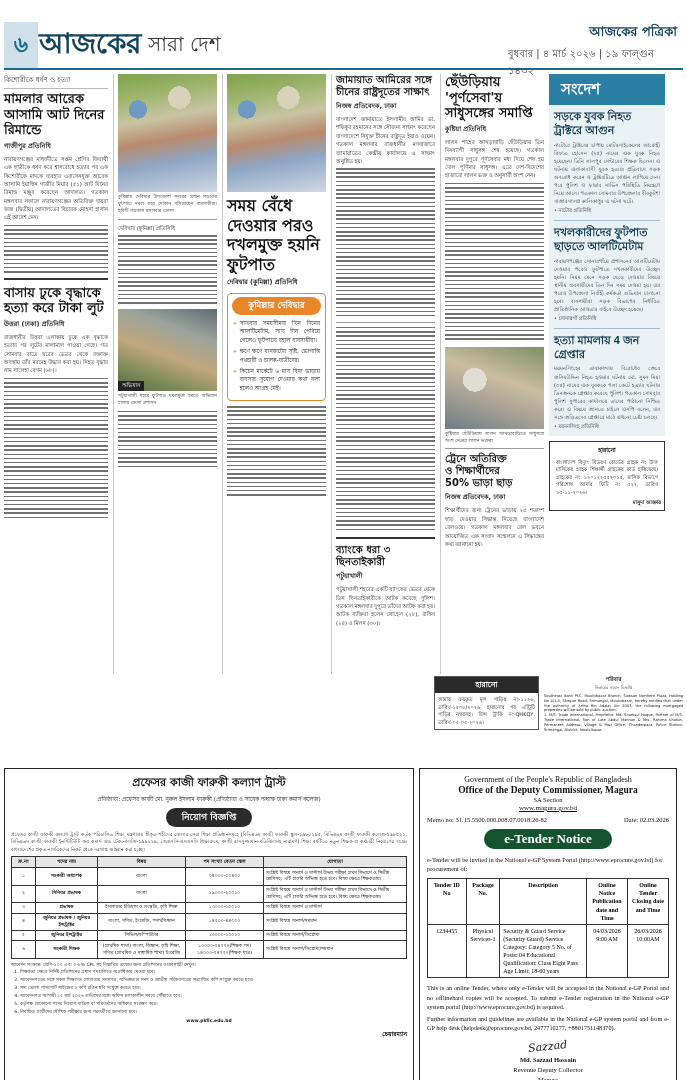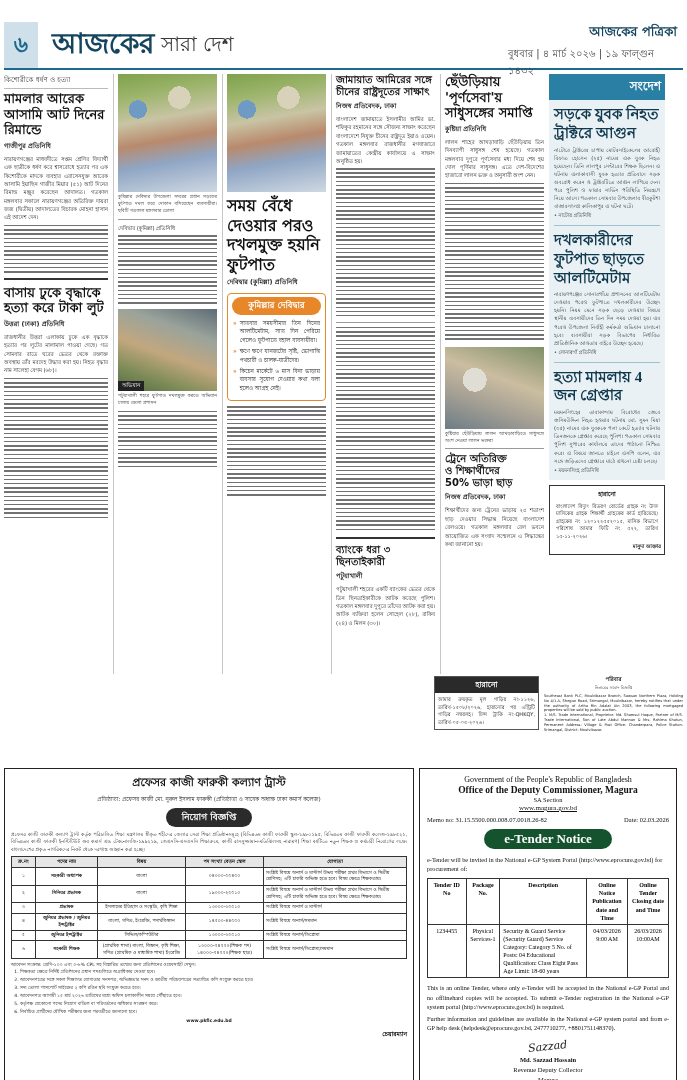--- a/index.html
+++ b/index.html
@@ -8,21 +8,21 @@
     background: #fff;
     font-family: "Liberation Serif", serif;
     overflow: hidden;
   }
   .page { position: relative; width: 687px; height: 1080px; background: #ffffff; padding: 0; }
 
   
   .masthead { display: flex; align-items: stretch; height: 48px; border-bottom: 2px solid #1b6a8e; margin: 22px 4px 0 4px; }
   .mh-pagebox { width: 34px; background: #cfe0ea; display: flex; align-items: center; justify-content: center;
     font-size: 22px; color: #1b6a8e; font-weight: bold; font-family: "DejaVu Sans", sans-serif; }
-  .mh-title { flex: 1; display: flex; align-items: center; padding-left: 14px; gap: 7px; }
+  .mh-title { flex: 1; display: flex; align-items: center; padding-left: 1px; gap: 7px; }
   .mh-title .t1 { font-size: 28px; font-weight: bold; color: #15455e; letter-spacing: -0.5px; font-family: "DejaVu Sans", sans-serif; }
   .mh-title .t2 { font-size: 20px; color: #3a3a3a; font-family: "DejaVu Serif", serif; }
   .mh-right { width: 175px; display: flex; flex-direction: column; align-items: flex-end; padding-right: 6px; }
   .mh-right .paper { font-size: 13px; font-weight: bold; color: #15455e; font-family: "DejaVu Sans", sans-serif; }
   .mh-right .date { font-size: 10px; color: #444; margin-top: 3px; font-family: "DejaVu Sans", sans-serif; }
 
   
   .body-grid { display: flex; margin: 4px 4px 0 4px; gap: 5px; height: 600px; }
   .col { position: relative; }
   .colA { width: 104px; }
@@ -63,24 +63,24 @@
   .ph3 { background:
       radial-gradient(circle at 30% 40%, #e0ddd4 0 14%, transparent 14%),
       linear-gradient(20deg, #6d7c86 0%, #a8a295 35%, #cbbda0 60%, #7f8f66 100%); }
   .ph4 { background:
       linear-gradient(200deg, #5d6b75 0%, #9aa39b 28%, #c2a77e 55%, #7a8a56 80%, #56684a 100%); }
   .ph-label { position: absolute; left: 0; bottom: 0; background: #222; color: #fff;
     font-size: 5.5px; padding: 1px 4px; font-family: "DejaVu Sans", sans-serif; }
 
   
   .sidebar { background: #e9f1f5; padding: 0 5px 5px 5px; }
-  .sb-header { background: #2a7fa5; color: #fff; text-align: right; font-size: 12px; font-weight: bold;
-    padding: 3px 4px; font-family: "DejaVu Sans", sans-serif; margin: 0 -5px 5px -5px; }
-  .sb-title { font-size: 15px; font-weight: bold; line-height: 1.25; color: #11394e;
-    font-family: Liberation Serif, serif; margin-bottom: 3px; }
+  .sb-header { background: #2a7fa5; color: #fff; text-align: left; font-size: 15px; font-weight: bold;
+    padding: 3px 12px; font-family: "DejaVu Sans", sans-serif; margin: 0 -5px 5px -5px; }
+  .sb-title { font-size: 11px; font-weight: bold; line-height: 1.25; color: #11394e;
+    font-family: Liberation Sans, sans-serif; margin-bottom: 3px; }
   .sb-text { font-size: 5.2px; line-height: 1.55; color: #2a2a2a; text-align: justify;
     font-family: "DejaVu Sans", sans-serif; }
   .sb-credit { font-size: 5px; color: #333; margin-top: 2px; font-family: "DejaVu Sans", sans-serif; }
   .sb-sep { border-top: 1px solid #9fc0d0; margin: 5px 0; }
 
   
   .bulletbox { border: 1px solid #e08a2e; border-radius: 4px; padding: 4px 5px 5px 5px; margin: 5px 0; background: #fff; }
   .bb-head { background: #e8862a; color: #fff; text-align: center; font-size: 8.5px; font-weight: bold;
     border-radius: 9px; padding: 2px 0; margin: -1px -1px 4px -1px; font-family: "DejaVu Sans", sans-serif; }
   .bb-item { display: flex; gap: 3px; font-size: 5.6px; line-height: 1.5; color: #1a1a1a;

